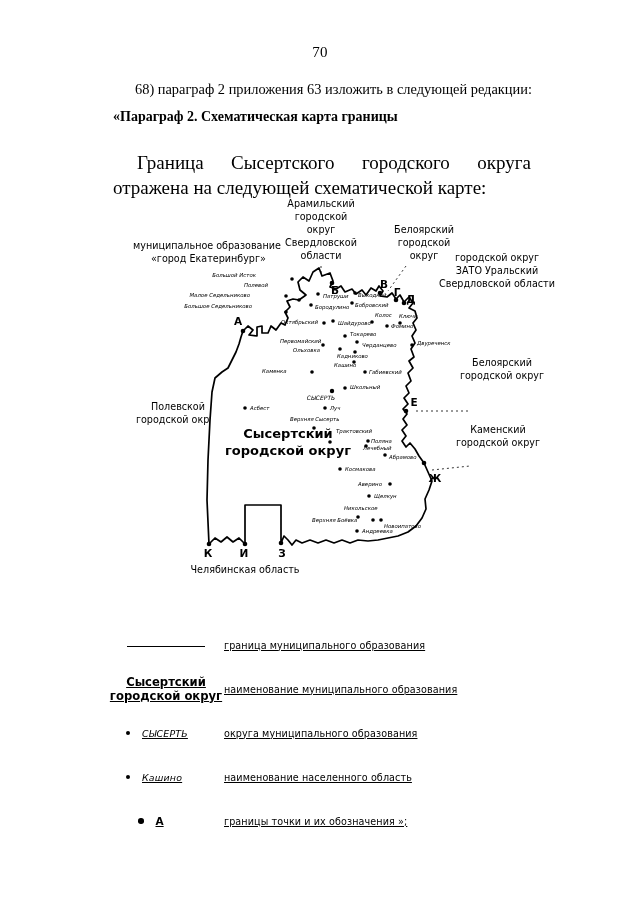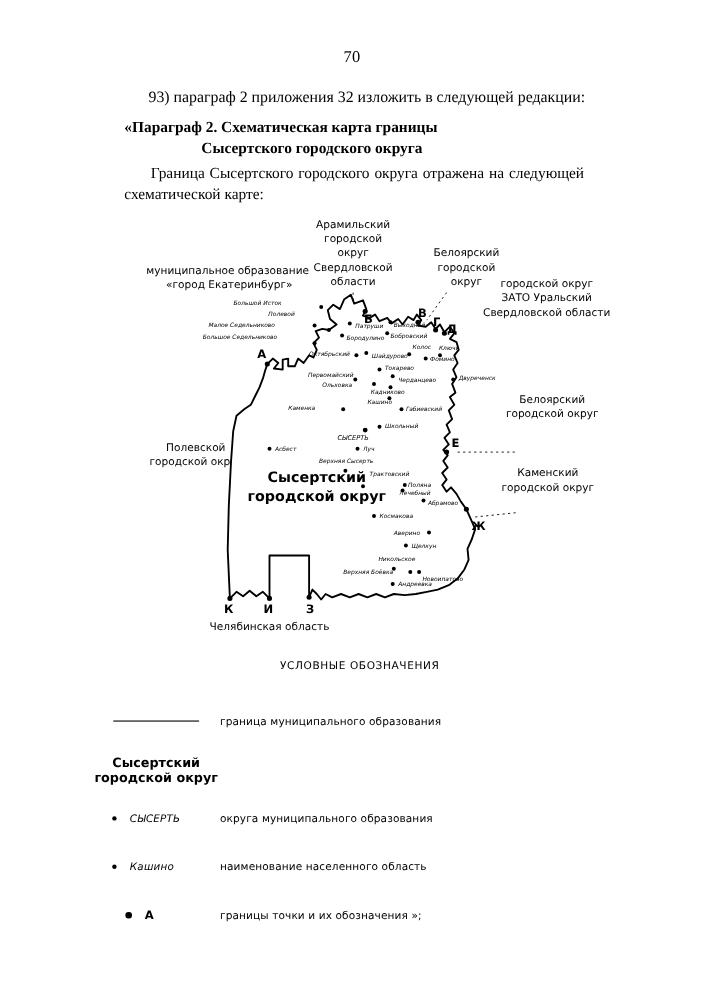--- a/index.html
+++ b/index.html
@@ -54,21 +54,21 @@
     line-height: 1.36;
   }
   .heading .ln1 { display: block; }
   .heading .ln2 { display: block; padding-left: 70px; }
 
   .para-lead {
     position: absolute;
     top: 150px;
     left: 113px;
     width: 418px;
-    font-size: 14px;
+    font-size: 19px;
     line-height: 1.34;
     text-align: justify;
     text-indent: 24px;
     text-align-last: left;
   }
 
   
   .map-wrap {
     position: absolute;
     top: 190px;
@@ -87,21 +87,22 @@
     font-family: "DejaVu Sans", sans-serif;
   }
   .legend-title {
     text-align: center;
     font-size: 9.6px;
     letter-spacing: .55px;
     margin-left: 14px;
   }
   .legend-rows {
     margin-top: 30px;
-    padding-left: 84px;
+    padding-left: 108px;
+    text-decoration: underline;
   }
   .legend-row {
     display: flex;
     align-items: center;
     min-height: 30px;
     margin-bottom: 14px;
   }
   .legend-key {
     width: 116px;
     flex: 0 0 116px;
@@ -153,25 +154,24 @@
     font-size: 10.5px;
   }
 </style>
 </head>
 <body>
 
 <div class="page">
 
   <div class="page-number">70</div>
 
-  <div class="para-intro">93) параграф 2 приложения 32 изложить в следующей редакции:</div>
+  <div class="para-intro">68) параграф 2 приложения 63 изложить в следующей редакции:</div>
 
   <div class="heading">
     <span class="ln1">«Параграф 2. Схематическая карта границы</span>
-    <span class="ln2">Сысертского городского округа</span>
   </div>
 
   <div class="para-lead">Граница Сысертского городского округа отражена на следующей схематической карте:</div>
 
   <div class="map-wrap">
     <svg class="map-svg" width="640" height="400" viewBox="0 190 640 400" xmlns="http://www.w3.org/2000/svg">
 
       <g font-family="DejaVu Sans, sans-serif" font-size="9.6" fill="#000">
         <text x="133" y="249">муниципальное образование</text>
         <text x="151" y="262">«город Екатеринбург»</text>
@@ -341,36 +341,36 @@
           <text x="435" y="482" text-anchor="middle">Ж</text>
           <text x="282" y="557" text-anchor="middle">З</text>
           <text x="244" y="557" text-anchor="middle">И</text>
           <text x="208" y="557" text-anchor="middle">К</text>
         </g>
       </g>
     </svg>
   </div>
 
   <div class="legend">
-    <div class="legend-title">УСЛОВНЫЕ ОБОЗНАЧЕНИЯ</div>
 
     <div class="legend-rows">
 
       <div class="legend-row">
         <div class="legend-key">
           <span class="key-line"></span>
         </div>
         <div class="legend-desc">граница муниципального образования</div>
       </div>
 
       <div class="legend-row">
         <div class="legend-key">
           <span class="key-name">Сысертский</span>
           <span class="key-name">городской округ</span>
         </div>
+        <div class="legend-desc">наименование муниципального образования</div>
       </div>
 
       <div class="legend-row">
         <div class="legend-key">
           <span class="key-dotitem">
             <span class="dot"></span>
             <span class="key-italic">СЫСЕРТЬ</span>
           </span>
         </div>
         <div class="legend-desc">округа муниципального образования</div>

